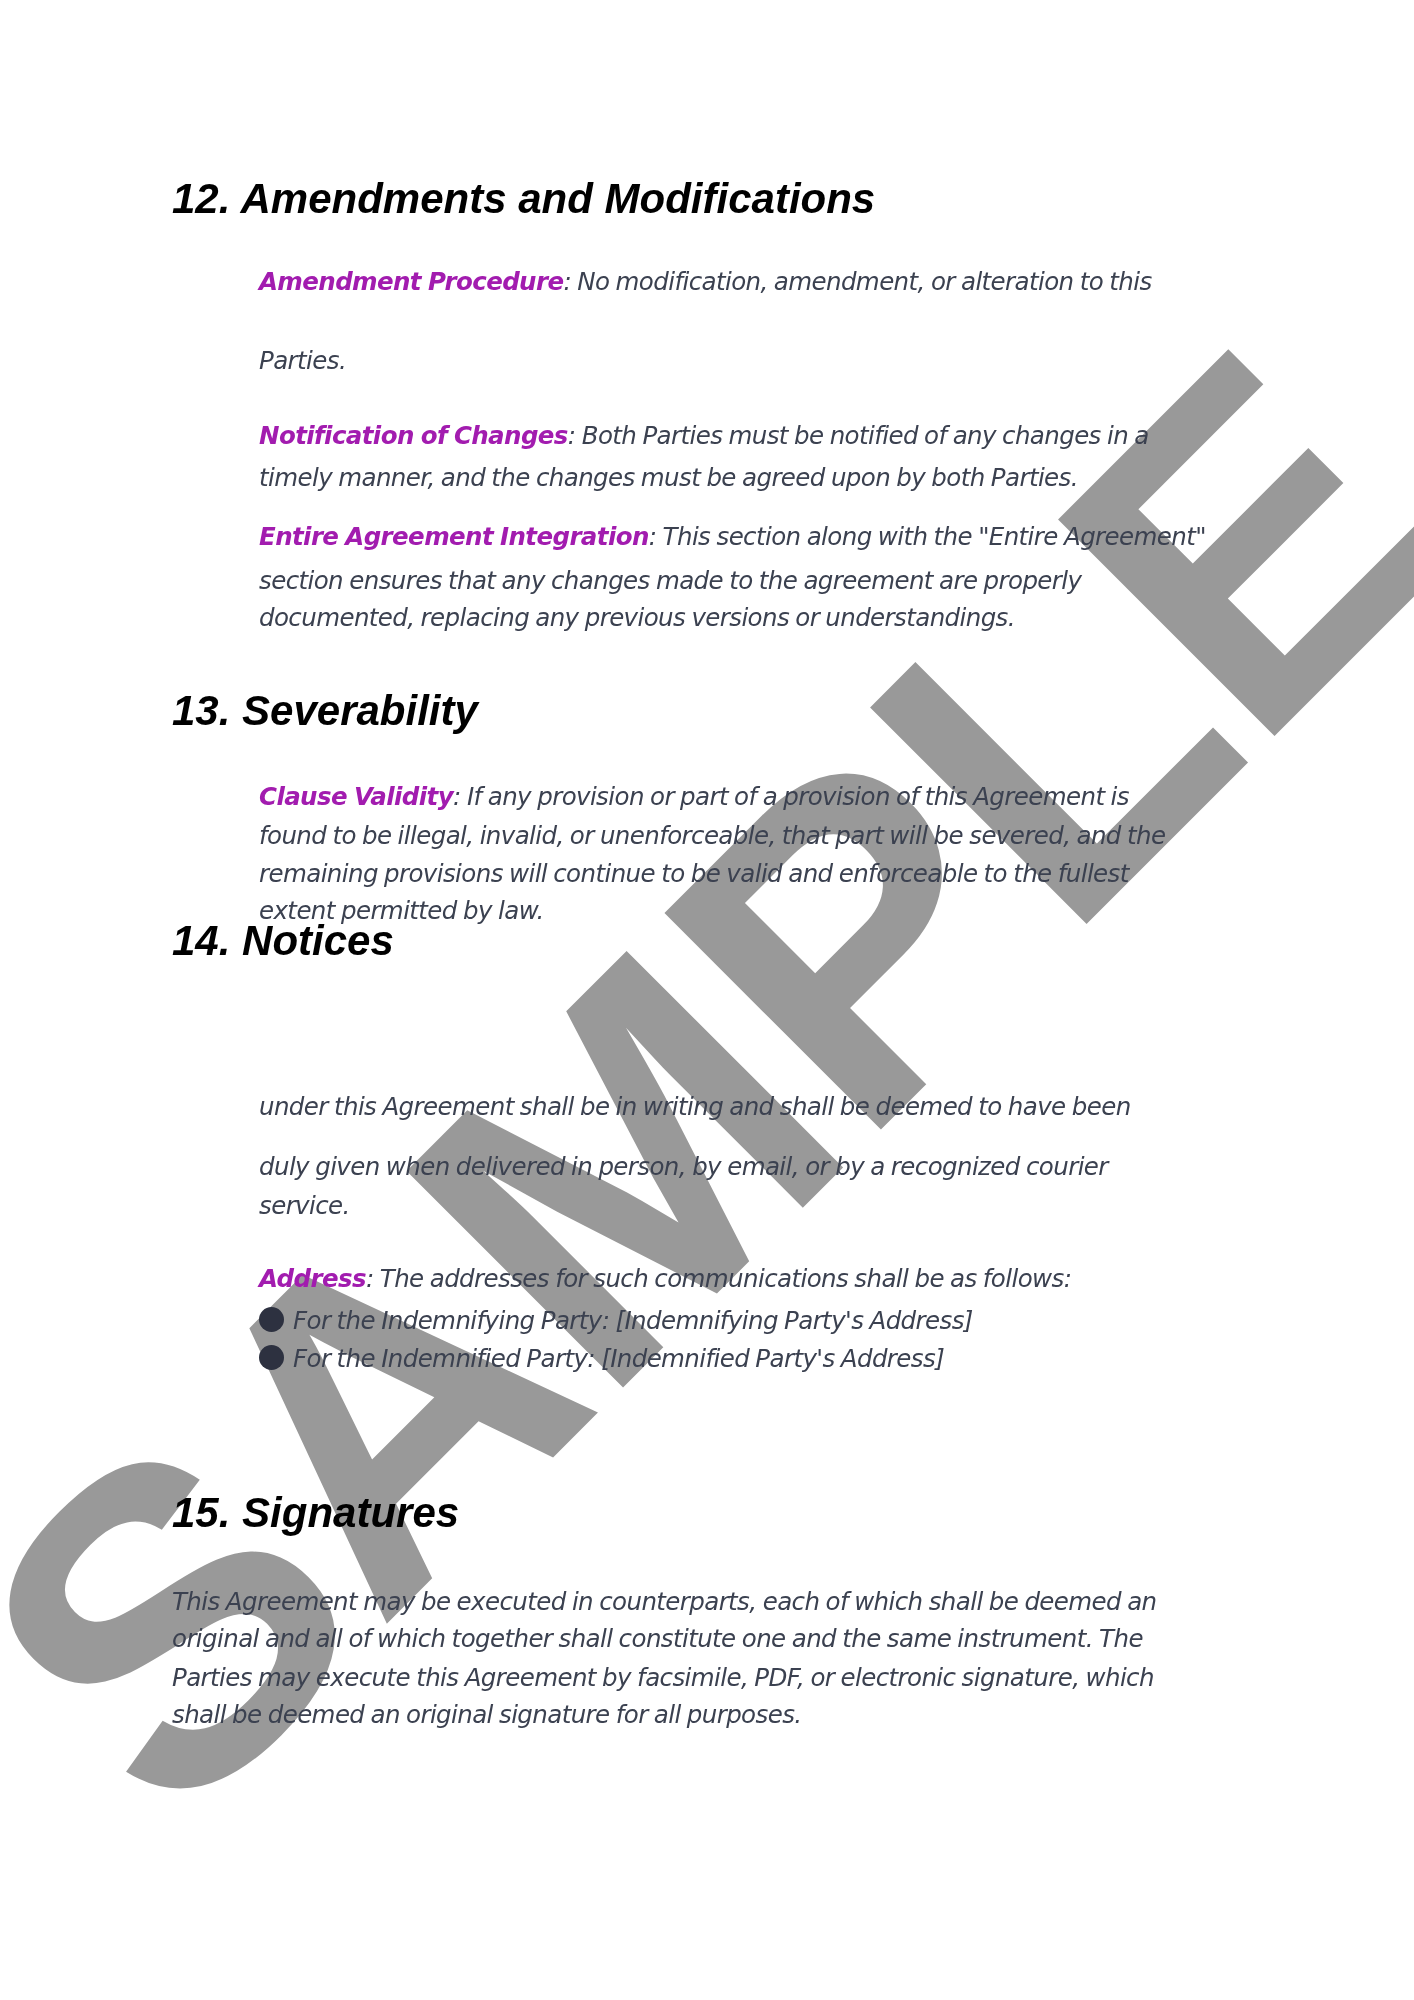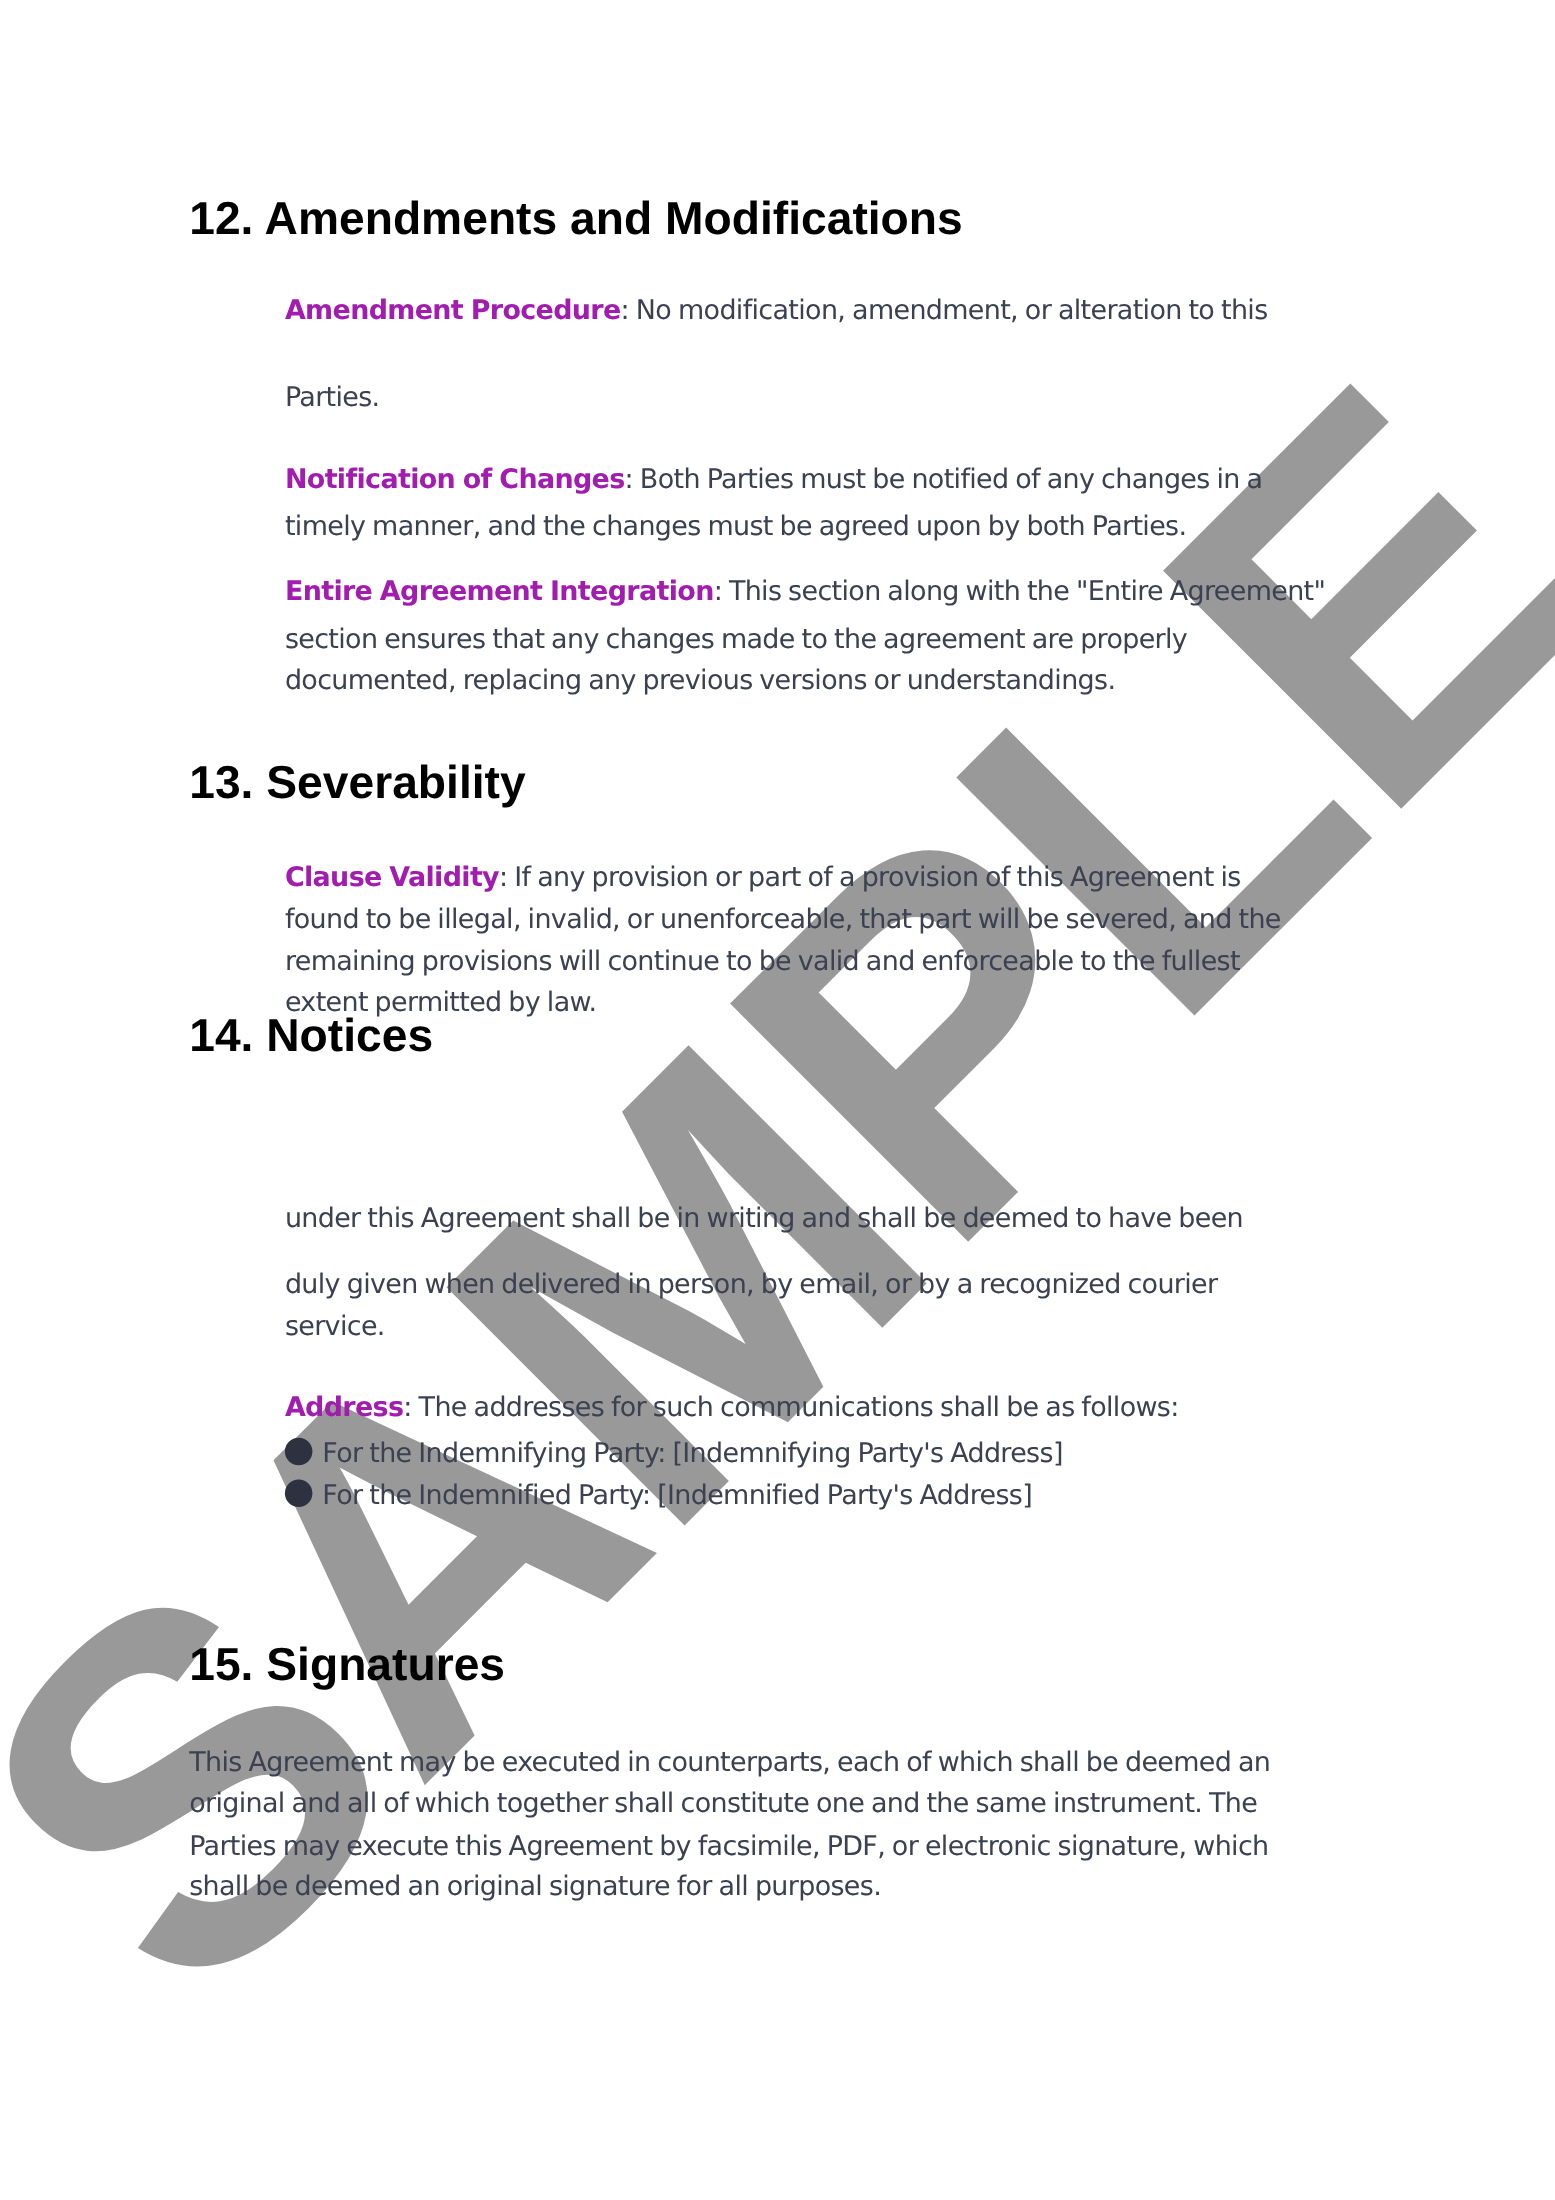--- a/index.html
+++ b/index.html
@@ -14,21 +14,21 @@
       font-weight: bold;
       font-size: 445px;
       letter-spacing: -6px;
       color: #999999;
       white-space: nowrap;
       line-height: 1;
       z-index: 1;
       user-select: none;
     }
 
-    .content { position: absolute; left: 0; top: 0; width: 1414px; height: 2000px; z-index: 2; }
+    .content { position: absolute; left: 0; top: 0; width: 1414px; height: 2000px; z-index: 2; font-style: italic; }
 
     .h {
       position: absolute;
       left: 172px;
       margin: 0;
       font-family: "Liberation Sans", sans-serif;
       font-weight: bold;
       font-size: 42px;
       color: #000000;
       line-height: 1;

